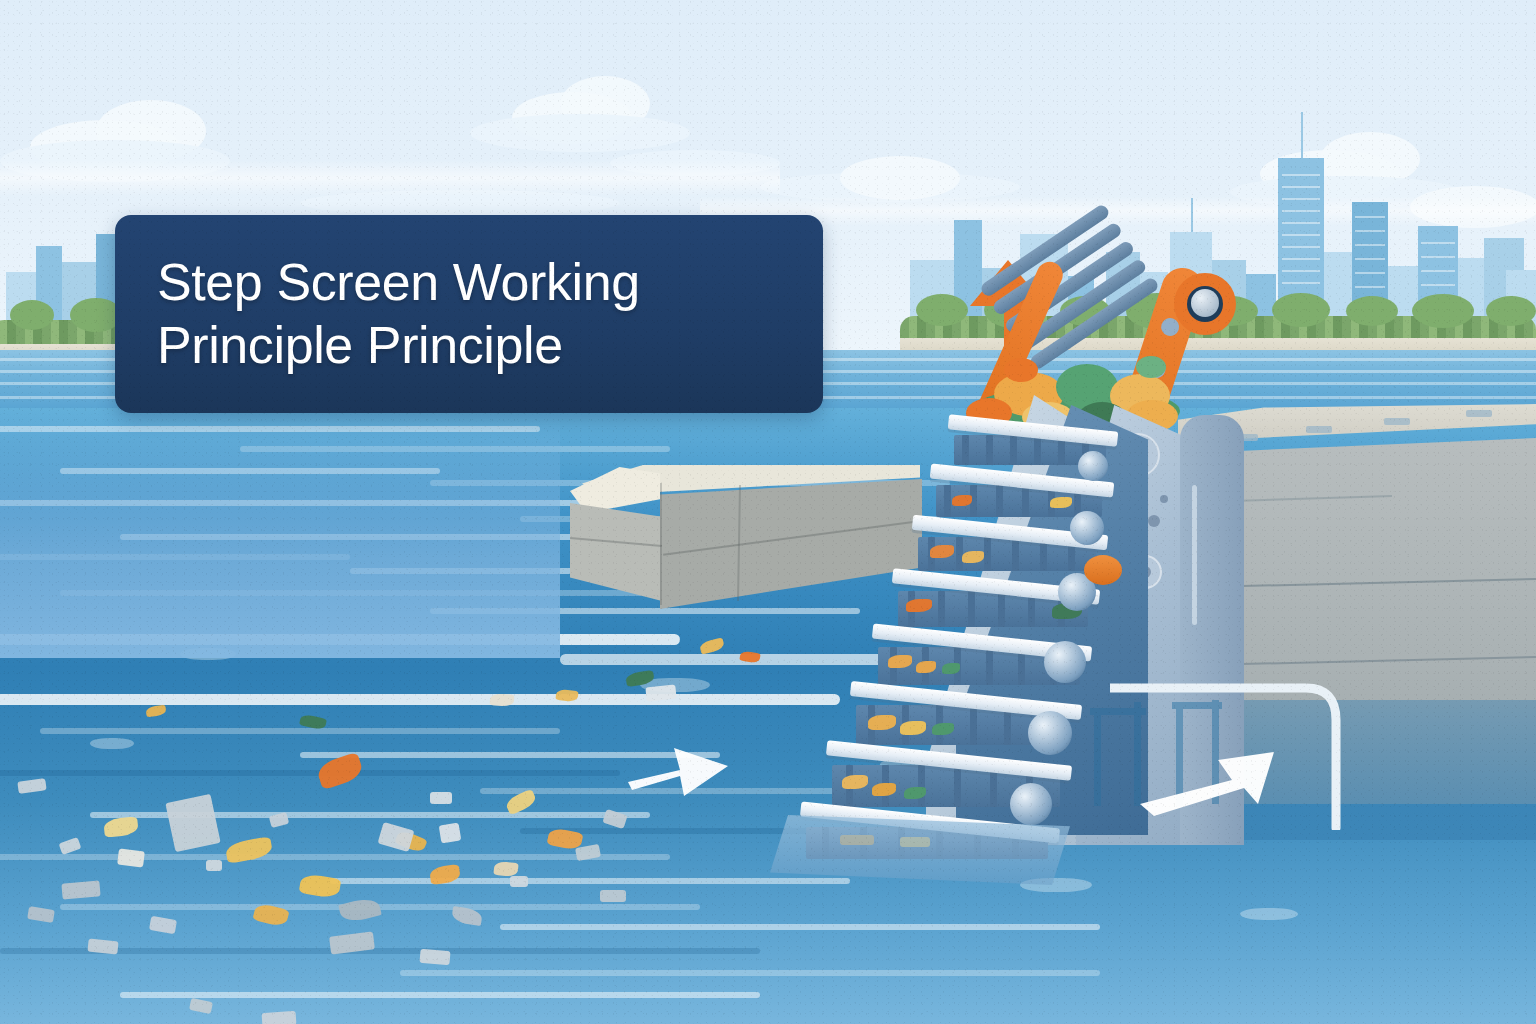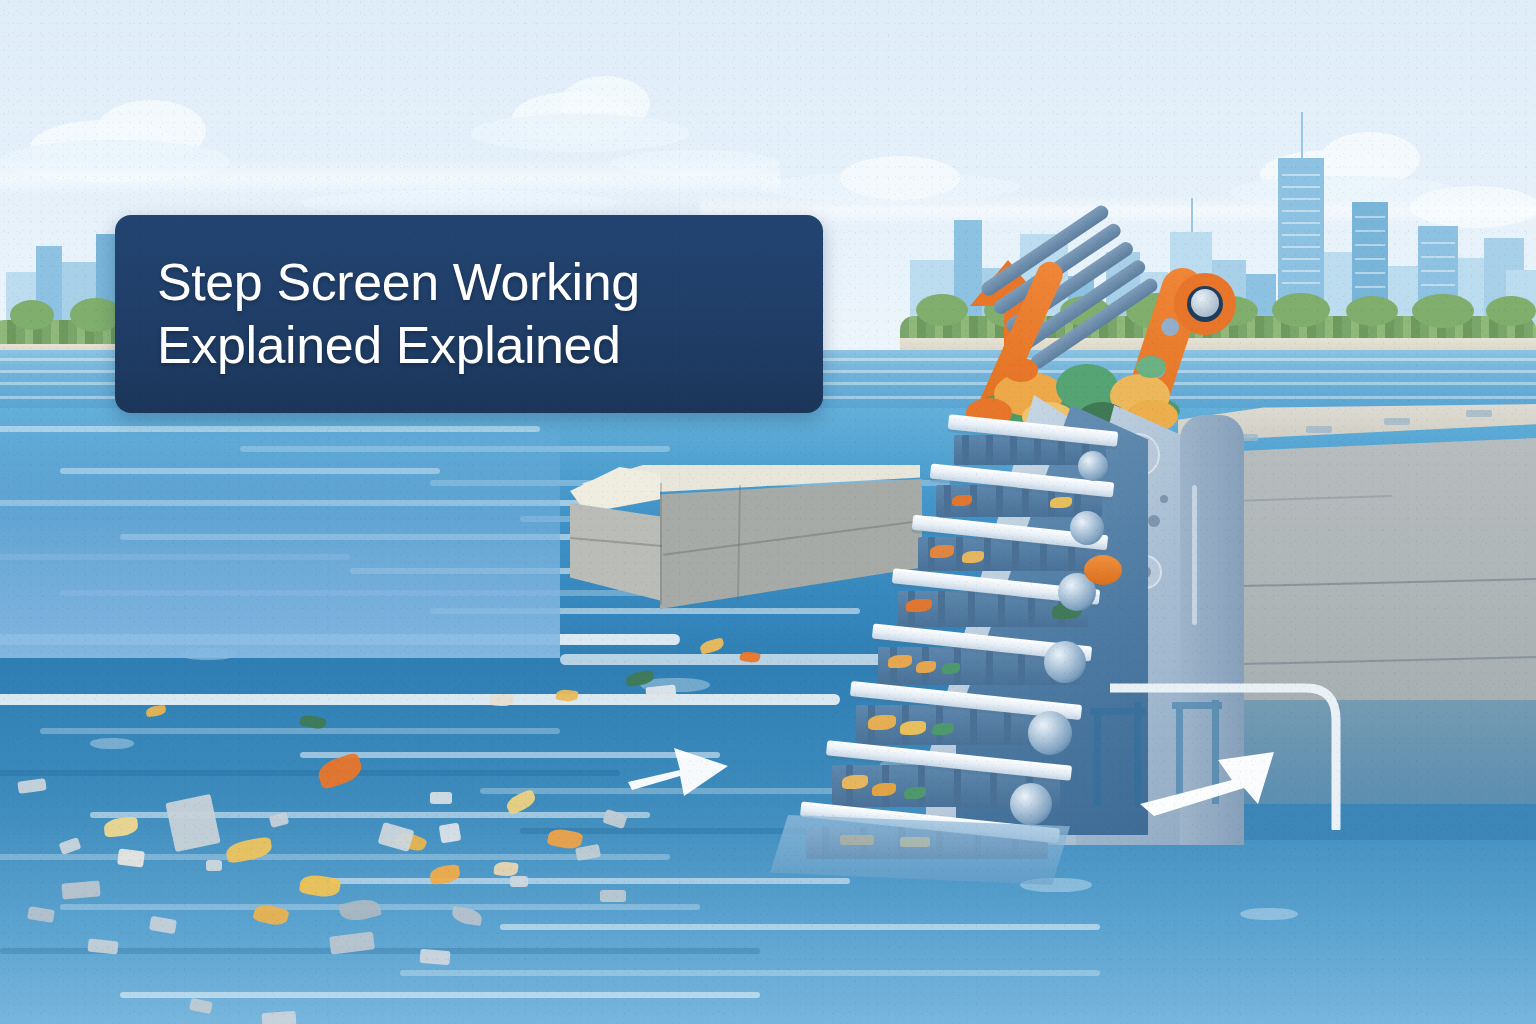--- a/index.html
+++ b/index.html
@@ -633,17 +633,17 @@
 
   <div class="flowarrow" style="left:1140px; top:746px; width:140px; height:70px;">
     <svg width="140" height="70" viewBox="0 0 140 70">
       <path d="M0 58 L92 34 L78 14 L134 6 L118 58 L104 42 L14 70 Z" fill="#ffffff" opacity=".97"></path>
     </svg>
   </div>
 
 
   <div class="titlebox">
     <div class="line">Step Screen Working</div>
-    <div class="line">Explained Explained</div>
+    <div class="line">Principle Principle</div>
   </div>
 
   <div class="grain"></div>
 </div>
 
 </body></html>

